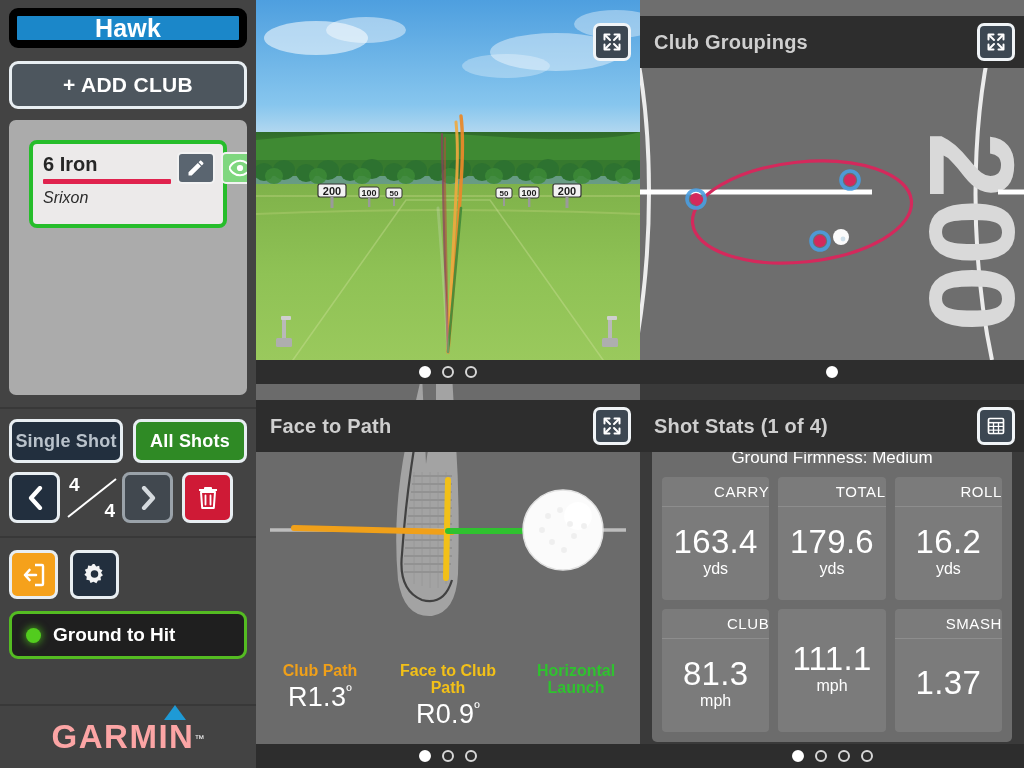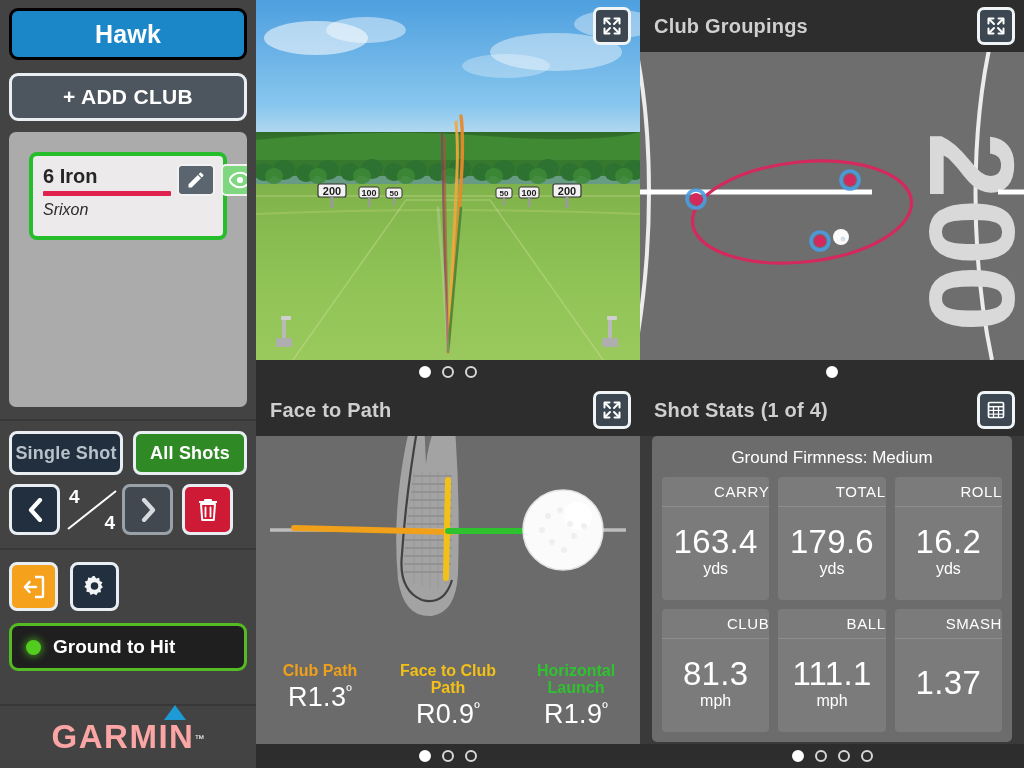--- a/index.html
+++ b/index.html
@@ -12,21 +12,21 @@
   #app { position:relative; width:1024px; height:768px; display:flex; }
 
   
   #sidebar {
     width:256px; height:768px; background:#434343;
     display:flex; flex-direction:column; flex:0 0 256px;
   }
   .side-pad { padding:8px 9px 0 9px; }
 
   .player-btn {
-    height:52px; background:#1b87c9; border:3px solid #000000; border-radius:9px;
+    height:40px; background:#1b87c9; border:8px solid #000000; border-radius:9px;
     display:flex; align-items:center; justify-content:center;
     color:#ffffff; font-size:25px; font-weight:bold; letter-spacing:.2px;
   }
   .addclub-btn {
     margin-top:13px; height:48px; background:#4d565e; border:3px solid #e8eef2;
     border-radius:9px; display:flex; align-items:center; justify-content:center;
     color:#ffffff; font-size:21px; font-weight:bold; letter-spacing:.3px;
   }
 
   
@@ -126,21 +126,21 @@
     grid-template-rows:384px 384px;
     gap:0;
   }
   .panel { position:relative; overflow:hidden; background:#6e6e6e; }
   .panel + .panel { }
   .panel-border-r { box-shadow: inset -2px 0 0 #323232; }
   .panel-border-b { box-shadow: inset 0 -2px 0 #323232; }
   .panel-border-rb { box-shadow: inset -2px 0 0 #323232, inset 0 -2px 0 #323232; }
 
   .panel-header {
-    position:absolute; left:0; top:0; width:100%; height:52px;
+    position:absolute; left:0; top:16px; width:100%; height:52px;
     background:rgba(42,42,42,.88); display:flex; align-items:center;
     padding:0 9px 0 14px; z-index:5;
   }
   .panel-header.opaque { background:#2d2d2d; }
   .panel-title {
     color:#cfcfcf; font-size:20px; font-weight:bold; letter-spacing:.2px; flex:1;
   }
   .hdr-btn {
     width:38px; height:38px; border:3px solid #f0f4f7; border-radius:7px;
     background:#3c4752; display:flex; align-items:center; justify-content:center; flex:0 0 auto;
@@ -540,21 +540,20 @@
         <div class="ftp-col">
           <div class="ftp-lab orange">Club Path</div>
           <div class="ftp-val"><span>R1.3</span><sup>º</sup></div>
         </div>
         <div class="ftp-col">
           <div class="ftp-lab yellow">Face to Club Path</div>
           <div class="ftp-val"><span>R0.9</span><sup>º</sup></div>
         </div>
         <div class="ftp-col">
           <div class="ftp-lab green">Horizontal Launch</div>
-          <div class="ftp-val"><span>R1.9</span><sup>º</sup></div>
         </div>
       </div>
 
       <div class="panel-header opaque">
         <div class="panel-title">Face to Path</div>
         <div class="hdr-btn">
           <svg width="20" height="20" viewBox="0 0 24 24">
             <path d="M3 9V3h6M21 9V3h-6M3 15v6h6M21 15v6h-6" fill="none" stroke="#ffffff" stroke-width="2.4" stroke-linecap="round" stroke-linejoin="round"></path>
             <path d="M3.6 3.6l6 6M20.4 3.6l-6 6M3.6 20.4l6-6M20.4 20.4l-6-6" stroke="#ffffff" stroke-width="2.4" stroke-linecap="round"></path>
           </svg>
@@ -594,21 +593,20 @@
               </div>
             </div>
             <div class="stat-cell">
               <div class="stat-label">CLUB</div>
               <div class="stat-valwrap">
                 <div class="stat-value">81.3</div>
                 <div class="stat-unit">mph</div>
               </div>
             </div>
             <div class="stat-cell">
-              <div class="stat-label">BALL</div>
               <div class="stat-valwrap">
                 <div class="stat-value">111.1</div>
                 <div class="stat-unit">mph</div>
               </div>
             </div>
             <div class="stat-cell">
               <div class="stat-label">SMASH</div>
               <div class="stat-valwrap">
                 <div class="stat-value">1.37</div>
                 <div class="stat-unit"></div>

